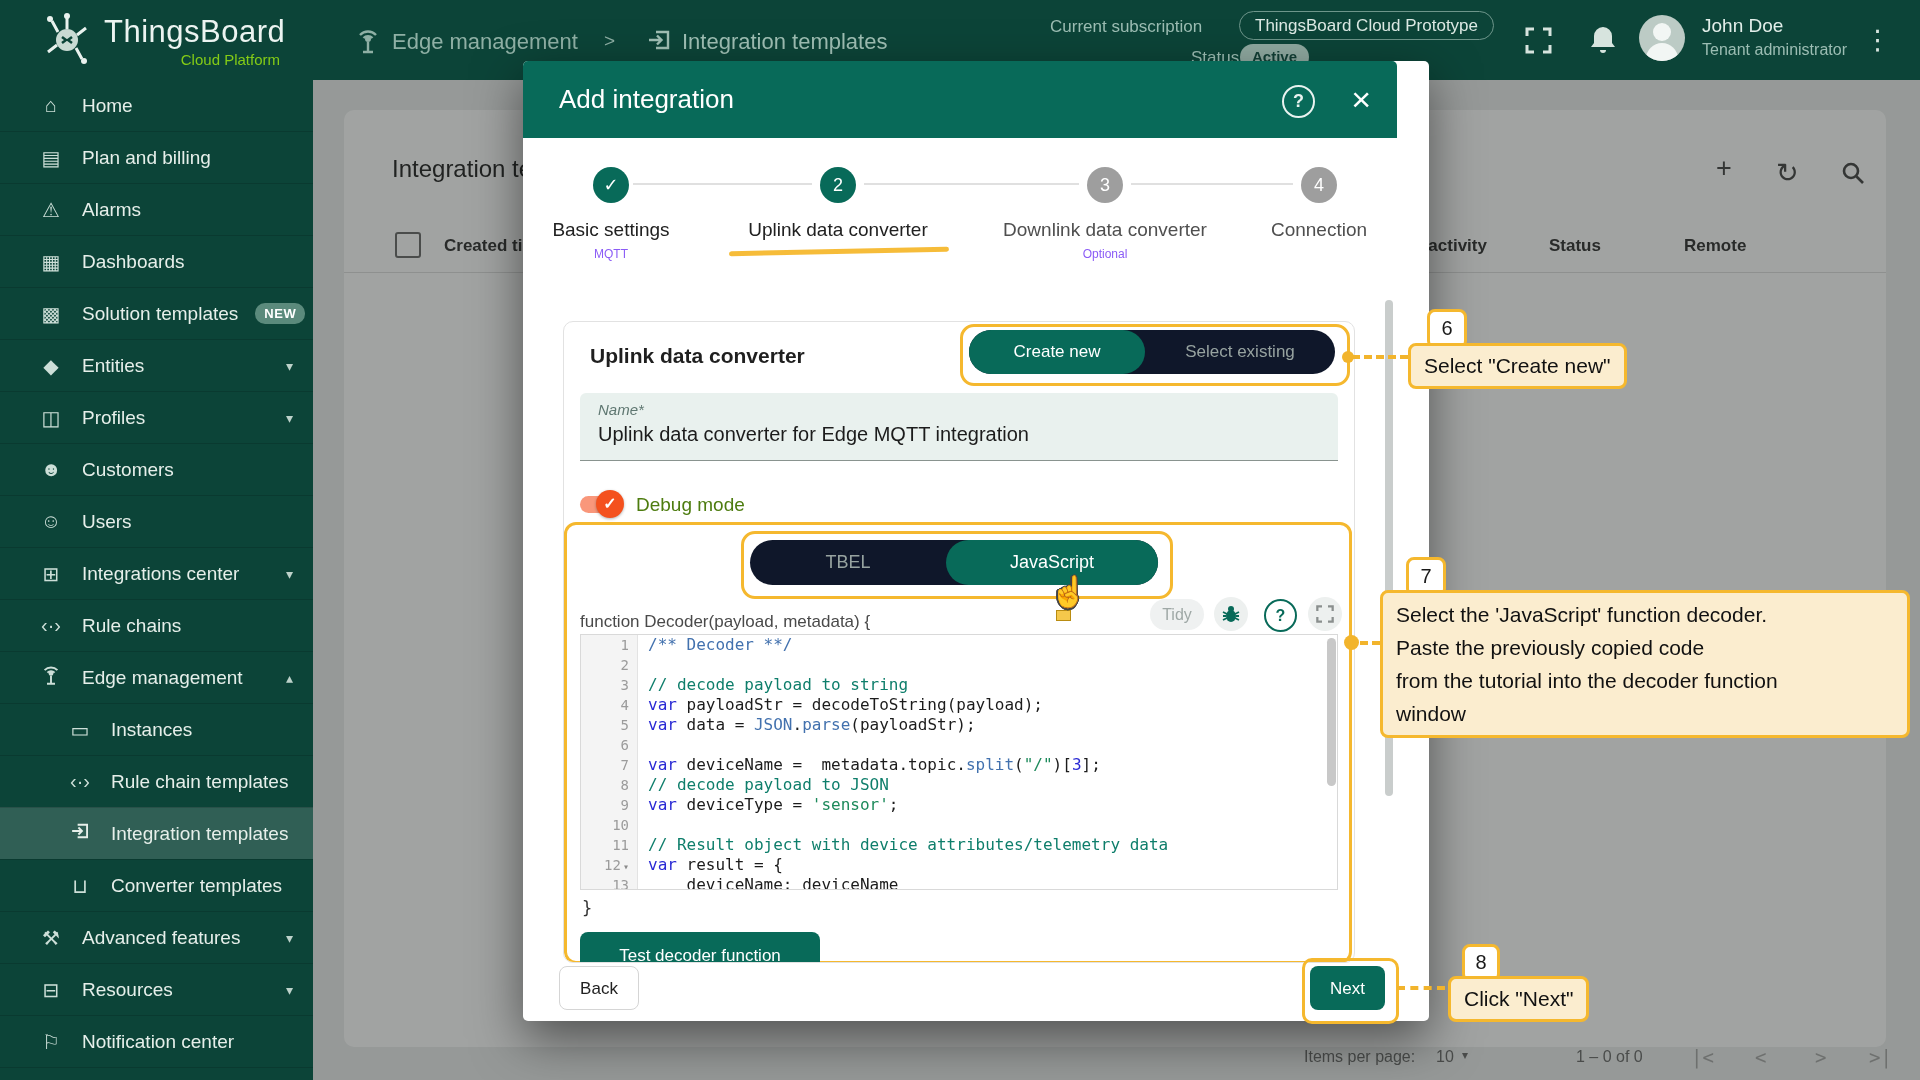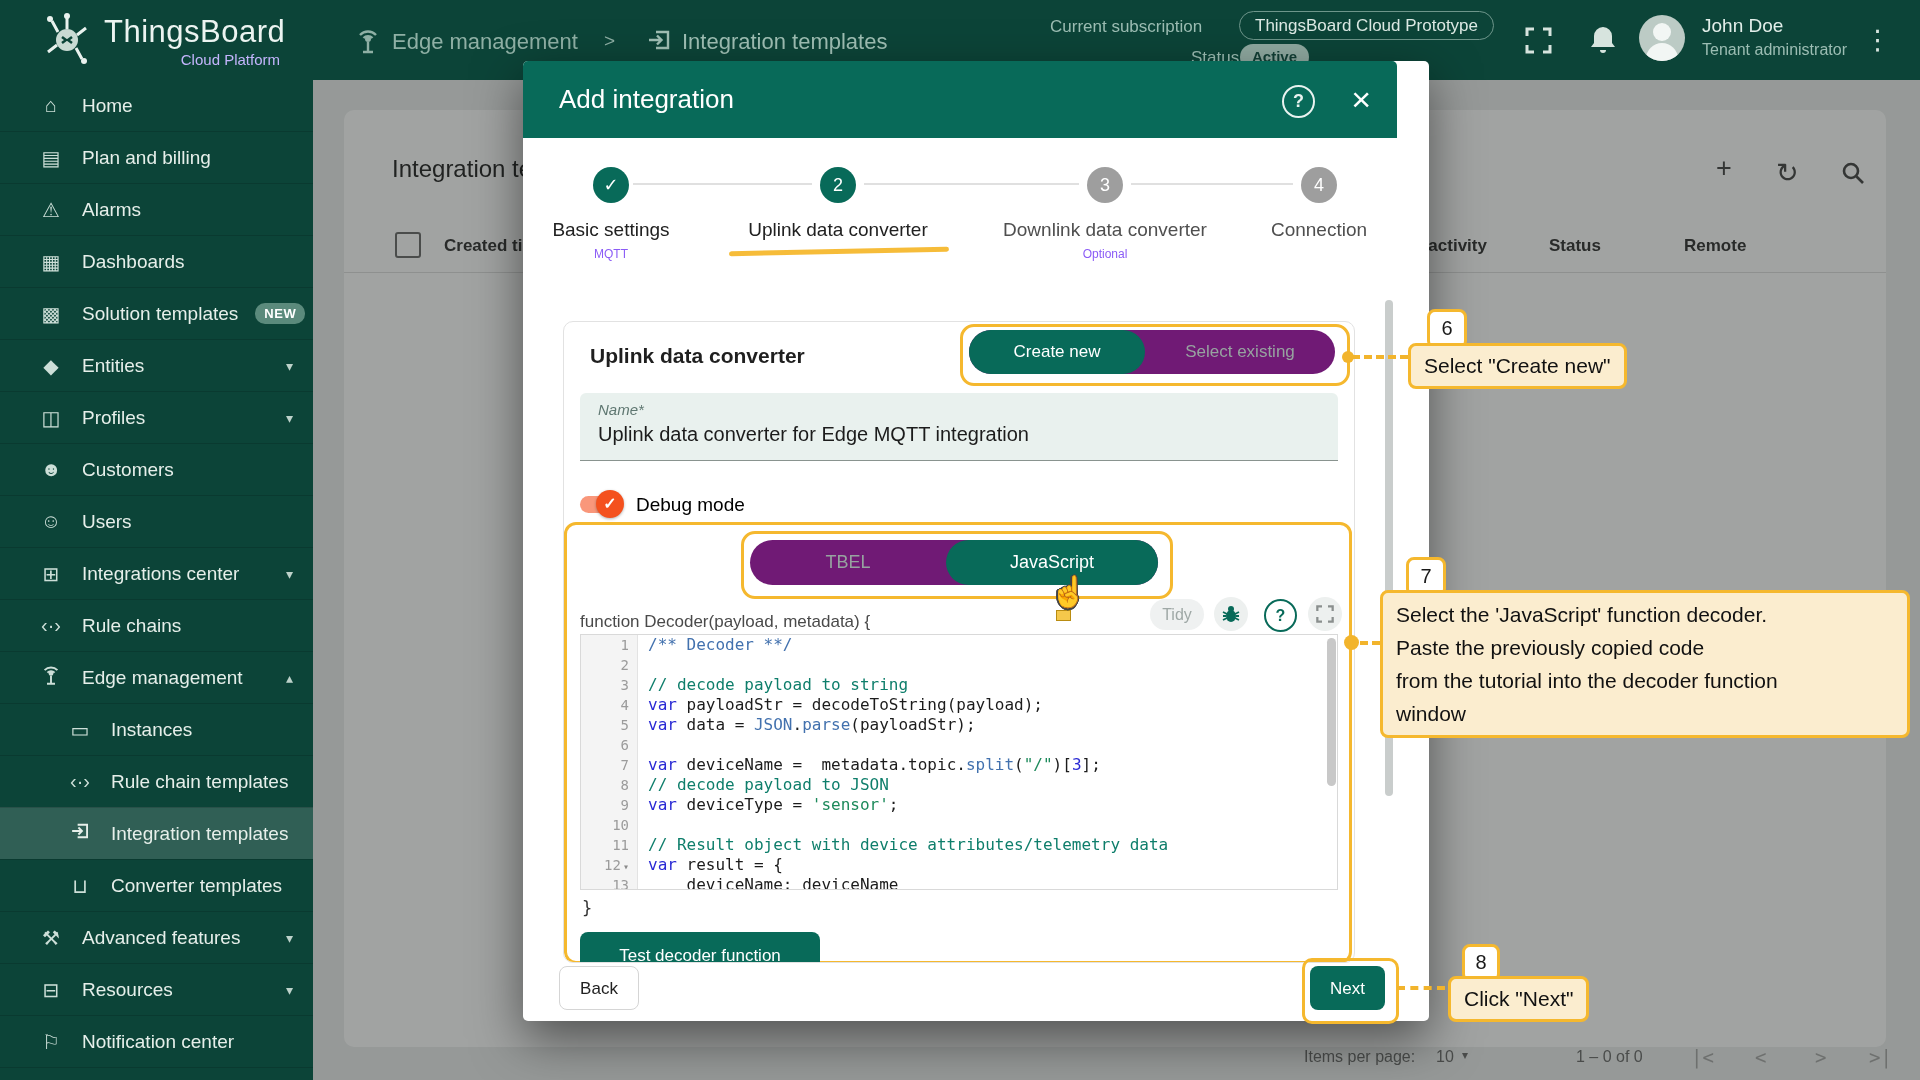--- a/index.html
+++ b/index.html
@@ -3,21 +3,21 @@
 <meta charset="utf-8">
 <style>
   html,body{margin:0;padding:0;background:#222;}
   .screen{position:relative;width:1920px;height:1080px;overflow:hidden;
     font-family:"Liberation Sans",sans-serif;background:#0C4438;}
 
   
   .topbar{position:absolute;left:0;top:0;width:1920px;height:80px;background:#0C4438;z-index:2;}
   .logo-bug{position:absolute;left:38px;top:10px;}
   .logo-title{position:absolute;left:104px;top:14px;font-size:31px;font-weight:500;color:#ECF4F1;letter-spacing:.5px;}
-  .logo-sub{position:absolute;left:104px;top:51px;width:176px;text-align:right;font-size:15px;color:#c4b5fd;}
+  .logo-sub{position:absolute;left:104px;top:51px;width:176px;text-align:right;font-size:15px;color:#84cc16;}
   .crumb-ico{position:absolute;top:26px;}
   .crumb{position:absolute;top:29px;font-size:22px;color:#8FB0A5;}
   .crumb.cur{color:#9FBFB4;}
   .crumb-sep{position:absolute;top:30px;font-size:19px;color:#8FB0A5;}
   .sub-label{position:absolute;font-size:17px;color:#9CBDB3;}
   .sub-pill{position:absolute;left:1239px;top:11px;height:27px;line-height:27px;padding:0 15px;
     border:1px solid #6E968B;border-radius:15px;font-size:17px;color:#DCE9E4;}
   .status-chip{position:absolute;left:1240px;top:44px;height:26px;line-height:26px;padding:0 12px;
     background:#8FA9A0;border-radius:13px;font-size:15px;font-weight:bold;color:#123F35;}
   .user-name{position:absolute;left:1702px;top:15px;font-size:19px;color:#E2EEE9;}
@@ -73,34 +73,34 @@
   .steplbl.dim{color:#4F4F4F;}
   .stepsub{position:absolute;top:186px;font-size:12px;color:#8b5cf6;text-align:center;}
   .marker{position:absolute;left:206px;top:188px;width:220px;height:5px;background:#F5B82E;border-radius:3px;
     transform:rotate(-1.2deg);opacity:.95;}
 
   
   .sec-card{position:absolute;left:40px;top:260px;width:790px;height:640px;border:1px solid #E2E2E2;
     border-radius:10px;overflow:hidden;background:#FFF;}
   .sec-head{position:absolute;left:26px;top:22px;font-size:21px;font-weight:bold;color:#1F1F1F;}
   .ybox{position:absolute;border:3px solid #F5B82E;border-radius:14px;}
-  .seg-track{position:absolute;background:#701a75;border-radius:23px;display:flex;align-items:center;}
+  .seg-track{position:absolute;background:#0f172a;border-radius:23px;display:flex;align-items:center;}
   .seg{text-align:center;font-size:17px;border-radius:23px;line-height:44px;}
   .seg.on{background:#086A59;color:#FFFFFF;font-weight:500;}
   .seg.off{color:#97A3A0;}
 
   .field{position:absolute;left:16px;top:71px;width:758px;height:67px;background:#E9F1EE;
     border-radius:6px 6px 0 0;border-bottom:1px solid #89938F;}
   .field .flabel{position:absolute;left:18px;top:8px;font-size:15px;color:#5F7771;font-style:italic;}
   .field .fvalue{position:absolute;left:18px;top:30px;font-size:20px;color:#1C1C1C;}
 
   .toggle-track{position:absolute;left:16px;top:174px;width:40px;height:17px;background:#F9977B;border-radius:9px;}
   .toggle-thumb{position:absolute;left:32px;top:168px;width:28px;height:28px;border-radius:50%;background:#F4511E;
     text-align:center;line-height:28px;font-size:16px;font-weight:bold;color:#FFF;box-shadow:0 1px 3px rgba(0,0,0,.3);}
-  .dbg-label{position:absolute;left:72px;top:172px;font-size:19px;color:#000000;}
+  .dbg-label{position:absolute;left:72px;top:172px;font-size:19px;color:#4d7c0f;}
 
   .cursor-hand{position:absolute;left:486px;top:252px;font-size:30px;color:#FFFFFF;z-index:3;
     text-shadow:-1.5px 0 #444,1.5px 0 #444,0 -1.5px #444,0 1.5px #444;}
   .cursor-sq{position:absolute;left:492px;top:288px;width:13px;height:9px;background:#F5C84B;border:1px solid #B98C12;}
 
   .fn-sig{position:absolute;left:16px;top:290px;font-size:17px;color:#4A4A4A;}
   .tidy{position:absolute;left:586px;top:277px;width:54px;height:31px;background:#EFF1F1;border-radius:16px;
     text-align:center;line-height:31px;font-size:16px;color:#9FA8A6;}
   .tool-circle{position:absolute;top:275px;width:34px;height:34px;border-radius:50%;background:#EDF0EF;
     text-align:center;line-height:34px;}

